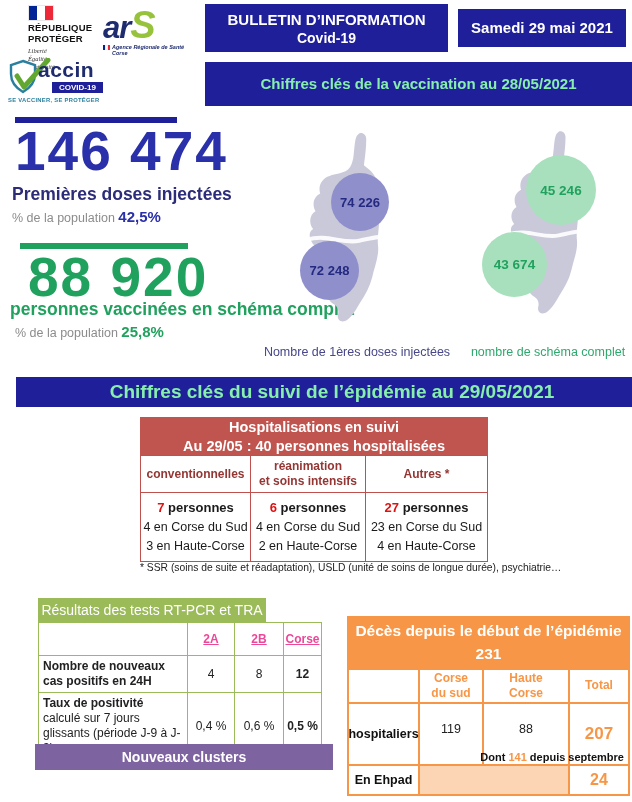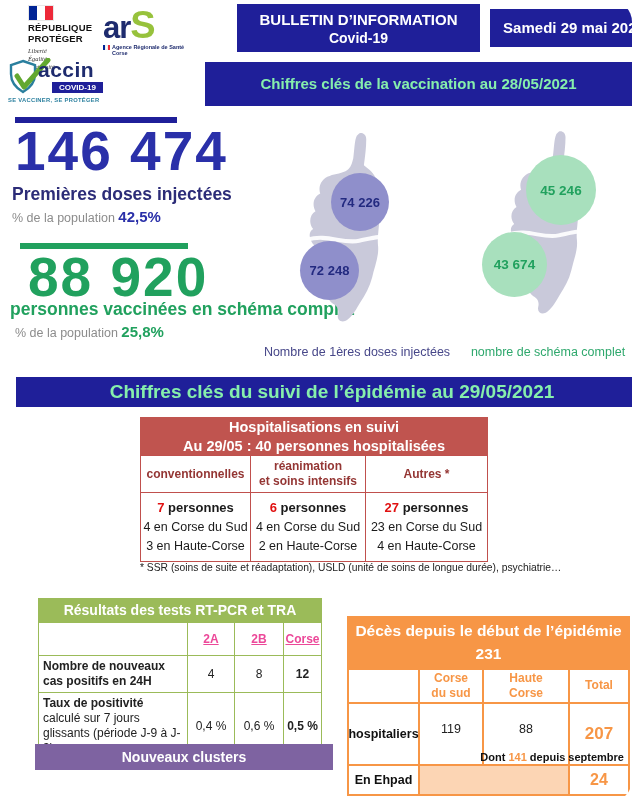--- a/index.html
+++ b/index.html
@@ -1,36 +1,36 @@
 <!DOCTYPE html>
 <html style="--navy: #1f1f99; --blue-num: #2a30a9; --navy-label: #2c2c78; --green: #21a15e; --gray: #8c8c8c; --map-fill: #c9c9da; --bubble-purple: #8f8fcb; --bubble-green: #a8e0bd; --bubble-text: #232a80; --red-bg: #c0544f; --red-border: #c0504d; --red-dark: #943634; --red-bright: #e01111; --olive: #9bbb59; --orange: #f79646; --orange-light: #fcd5b4; --purple: #7e63a1;"><head>
 <meta charset="utf-8">
 <style>
   html,body{margin:0;padding:0;background:#fff;}
   .page{position:relative;width:632px;height:802px;background:#fff;overflow:hidden;
-        font-family:"Liberation Sans",sans-serif;color:#1a1a1a;border-radius:22px;}
+        font-family:"Liberation Sans",sans-serif;color:#1a1a1a;}
 
   
   .rf-logo{position:absolute;left:28px;top:5px;width:72px;}
   .rf-flag{width:24px;height:14px;display:flex;border:1px solid #e8e8e8;margin-bottom:2px;}
   .rf-flag .b{flex:1;background:#002395;}
   .rf-flag .w{flex:1;background:#ffffff;}
   .rf-flag .r{flex:1;background:#ed2939;}
   .rf-name{font-size:9.5px;font-weight:bold;line-height:1.15;letter-spacing:.2px;color:#111;}
   .rf-motto{margin-top:2px;font-family:"Liberation Serif",serif;font-style:italic;font-size:6.5px;line-height:1.25;color:#333;}
-  .ars-logo{position:absolute;left:103px;top:6px;width:86px;}
+  .ars-logo{position:absolute;left:103px;top:6px;width:86px;font-style:italic;}
   .ars-word{line-height:1;}
   .ars-ar{font-size:31px;font-weight:bold;color:#1e2b6e;letter-spacing:-1px;}
   .ars-s{font-size:38px;font-weight:bold;color:#97c23c;}
   .ars-sub{display:flex;align-items:center;gap:2px;margin-top:0;}
   .mini-flag{display:inline-flex;width:7px;height:5px;}
   .mini-flag i{flex:1;} .mini-flag i:nth-child(1){background:#002395;} .mini-flag i:nth-child(2){background:#fff;border:0.5px solid #eee;} .mini-flag i:nth-child(3){background:#ed2939;}
   .ars-sub-text{font-size:5.5px;color:#1e2b6e;font-weight:bold;}
   .ars-region{font-size:5.5px;color:#1e2b6e;font-weight:bold;margin-left:9px;}
-  .navy-box{position:absolute;background:var(--navy);color:#fff;font-weight:bold;text-align:center;margin-left:32px;}
+  .navy-box{position:absolute;background:var(--navy);color:#fff;font-weight:bold;text-align:center;}
   .bulletin-box{left:205px;top:4px;width:243px;height:48px;display:flex;flex-direction:column;justify-content:center;}
   .bulletin-line1{font-size:15px;}
   .bulletin-line2{font-size:14px;margin-top:2px;}
   .date-box{left:458px;top:9px;width:168px;height:38px;line-height:38px;font-size:15px;}
 
   
   .badge{position:absolute;left:8px;top:56px;width:122px;}
   .badge-row{position:relative;height:34px;}
   .badge-shield{position:absolute;left:0;top:2px;}
   .badge-word{position:absolute;left:30px;top:2px;font-size:21px;font-weight:bold;color:#1e2b6e;letter-spacing:.5px;}
@@ -78,22 +78,22 @@
   .hosp-table{position:absolute;left:140px;top:455px;width:348px;border-collapse:collapse;}
   .hosp-table th,.hosp-table td{border:1px solid var(--red-border);background:#fff;text-align:center;}
   .hosp-table th{height:34px;font-size:12px;font-weight:bold;color:var(--red-dark);white-space:pre-line;line-height:1.25;}
   .hosp-table td{height:66px;font-size:12.5px;vertical-align:middle;}
   .hosp-count{color:var(--red-bright);font-weight:bold;font-size:13px;}
   .hosp-word{font-weight:bold;font-size:13px;color:#1a1a1a;}
   .hosp-line{line-height:1.5;}
   .footnote{position:absolute;left:140px;top:562px;width:486px;font-size:10.3px;color:#222;}
 
   
-  .tests-title{position:absolute;left:38px;top:598px;width:284px;height:24px;line-height:24px;background:var(--olive);
-               color:#fff;font-weight:bold;text-align:center;font-size:14px;}
+  .tests-title{position:absolute;left:38px;top:598px;width:228px;height:24px;line-height:24px;background:var(--olive);
+               color:#fff;font-weight:normal;text-align:center;font-size:14px;}
   .tests-table{position:absolute;left:38px;top:622px;width:284px;border-collapse:collapse;background:#fff;}
   .tests-table th,.tests-table td{border:1.5px solid var(--olive);font-size:12px;text-align:center;}
   .tests-table th{height:26px;font-weight:bold;color:#ec4899;text-decoration:underline;}
   .tests-table .t-label{text-align:left;padding:3px 4px;font-weight:bold;line-height:1.25;width:140px;}
   .tests-table .t-label .reg{font-weight:normal;}
   .tests-table td{height:28px;color:#222;}
   .tests-table .bold-col{font-weight:bold;}
   .tests-table .r2 td{height:46px;}
 
   

